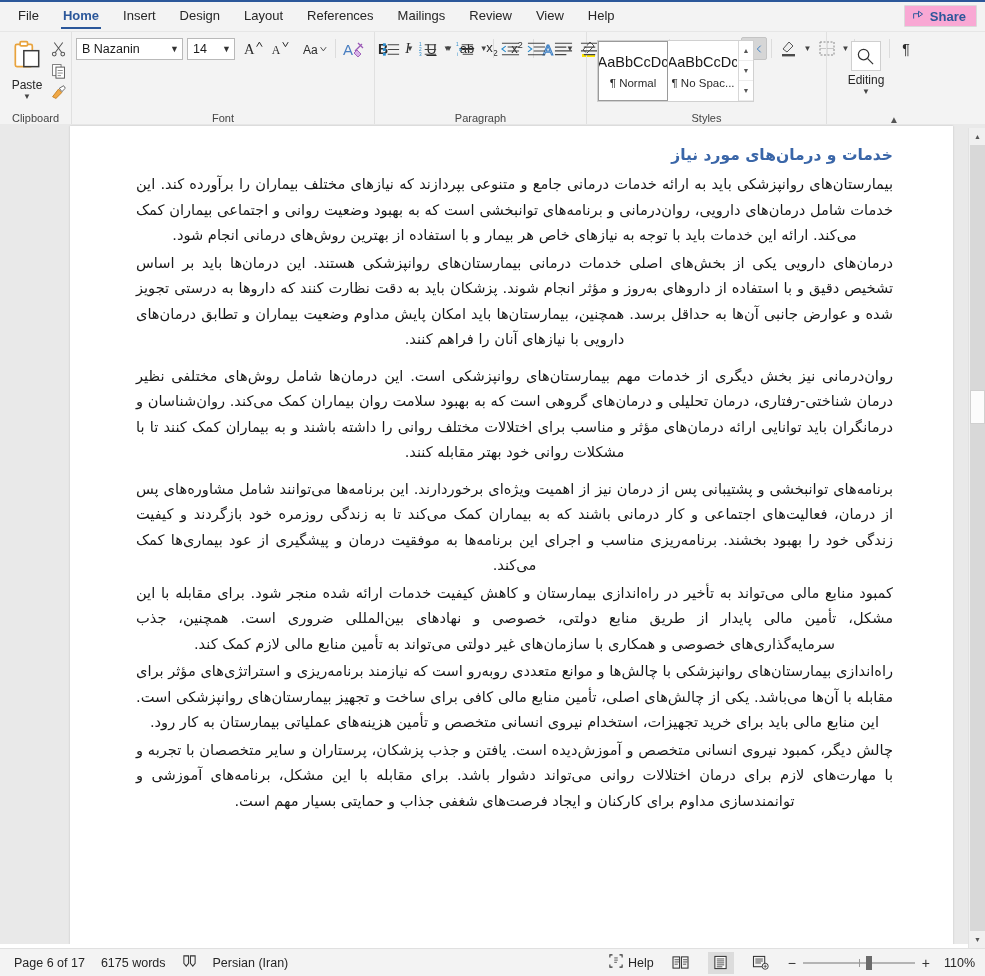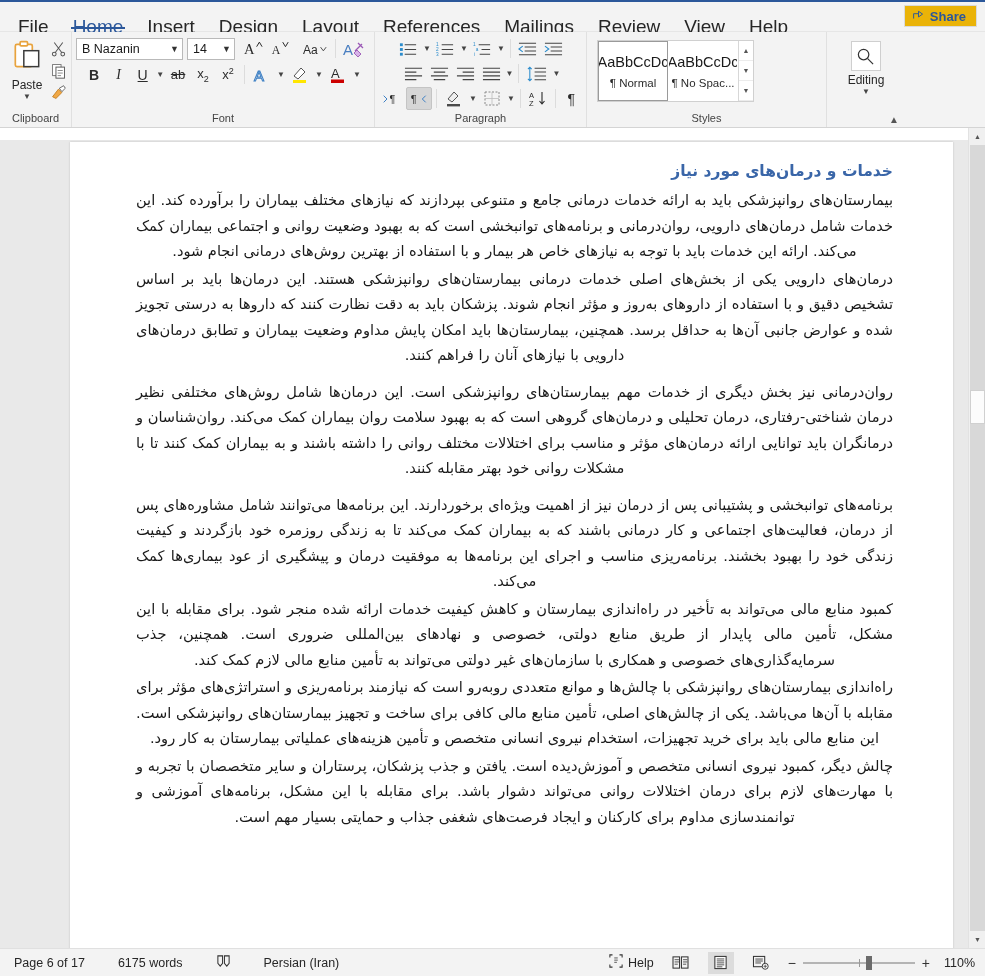--- a/index.html
+++ b/index.html
@@ -18,33 +18,33 @@
     background: #f3f3f3;
     border-bottom: 1px solid #e6e6e6;
     display: flex; align-items: flex-end;
   }
   #titlebar::before {
     content:""; position:absolute; top:0; left:0; right:0; height:2px;
     background:#2b579a;
   }
   .tabs { display: flex; align-items: flex-end; height: 31px; padding-left: 6px; }
   .tab {
-    padding: 11px 12px; height: 31px; line-height: 31px;
-    font-size: 19px; color: #262626; cursor: default;
+    padding: 0 12px; height: 31px; line-height: 31px;
+    font-size: 13px; color: #262626; cursor: default;
     position: relative; white-space: nowrap;
   }
-  .tab.active { color: #2b579a; font-weight: normal; }
+  .tab.active { color: #2b579a; font-weight: bold; }
   .tab.active::after {
     content: ""; position: absolute; left: 10px; right: 10px; bottom: 2px;
     height: 2.5px; background: #2b579a;
   }
   .share-btn {
     position: absolute; right: 8px; top: 5px;
     height: 22px; padding: 0 10px 0 7px;
-    background: #eab308; border: 1px solid #dadada;
+    background: #f9a8d4; border: 1px solid #dadada;
     display: flex; align-items: center; gap: 5px;
     font-size: 13px; color: #2b579a; font-weight: bold;
     border-radius: 1px;
   }
 
   
   #ribbon {
     position: absolute; top: 32px; left: 0; width: 985px; height: 96px;
     background: #f3f3f3;
     border-bottom: 1px solid #d4d4d4;
@@ -73,21 +73,21 @@
   .sep { width: 1px; background: #dcdcdc; margin: 2px 3px; align-self: stretch; }
 
   
   .paste-big {
     width: 58px; display: flex; flex-direction: column;
     align-items: center; padding-top: 2px;
   }
   .paste-label { font-size: 12px; color: #262626; margin-top: 1px; }
 
   
-  .font-rows { display: flex; flex-direction: column; gap: 3px; align-items: center; }
+  .font-rows { display: flex; flex-direction: row; gap: 3px; }
   .row { display: flex; align-items: center; gap: 1px; }
   .combo {
     height: 22px; background: #fff; border: 1px solid #b9b9b9;
     display: flex; align-items: center; padding: 0 3px 0 5px;
     font-size: 12.5px; color: #1a1a1a;
   }
   .combo .v { flex: 1; white-space: nowrap; overflow: hidden; }
   .combo .cv { font-size: 9px; color: #333; padding-left: 4px; }
 
   
@@ -113,21 +113,21 @@
   .editing-box {
     width: 30px; height: 30px; border: 1px solid #cfcfcf; background: #fff;
     display: flex; align-items: center; justify-content: center;
   }
   .collapse {
     position: absolute; right: 6px; bottom: 2px; font-size: 10px; color: #555;
   }
 
   
   #docarea {
-    position: absolute; top: 140px; left: 0; width: 985px; height: 820px;
+    position: absolute; top: 124px; left: 0; width: 985px; height: 820px;
     background: #e9e9e9; overflow: hidden;
   }
   #page {
     position: absolute; top: 2px; left: 70px; width: 883px; height: 950px;
     background: #ffffff;
     box-shadow: 0 0 2px rgba(0,0,0,.18);
   }
   .doc-body {
     direction: rtl;
     padding: 12px 60px 0 62px;
@@ -158,21 +158,21 @@
   }
   .sb-track { position: absolute; left: 1px; top: 17px; width: 15px; bottom: 17px; background: #d8d8d8; }
   .sb-thumb { position: absolute; left: 1px; top: 262px; width: 15px; height: 34px; background: #fcfcfc; border: 1px solid #d0d0d0; }
 
   
   #statusbar {
     position: absolute; left: 0; bottom: 0; width: 985px; height: 28px;
     background: #f3f3f3; border-top: 1px solid #e0e0e0;
     display: flex; align-items: center; font-size: 12.5px; color: #262626;
   }
-  .sb-left { display: flex; align-items: center; gap: 33px; padding-left: 14px; }
+  .sb-left { display: flex; align-items: center; gap: 16px; padding-left: 14px; }
   .sb-right { margin-left: auto; display: flex; align-items: center; gap: 14px; padding-right: 10px; }
   .view-btn {
     width: 26px; height: 22px; display: flex; align-items: center; justify-content: center;
   }
   .view-btn.active { background: #dcdcdc; }
   .zoom-wrap { display: flex; align-items: center; gap: 7px; }
   .zoom-track { position: relative; width: 112px; height: 14px; }
   .zoom-track .line { position: absolute; top: 6px; left: 0; right: 0; height: 2px; background: #b4b4b4; }
   .zoom-track .mid { position: absolute; top: 3px; left: 50%; width: 1px; height: 8px; background: #9a9a9a; }
   .zoom-track .thumb { position: absolute; top: 0; left: 63px; width: 6px; height: 14px; background: #6b6b6b; }

